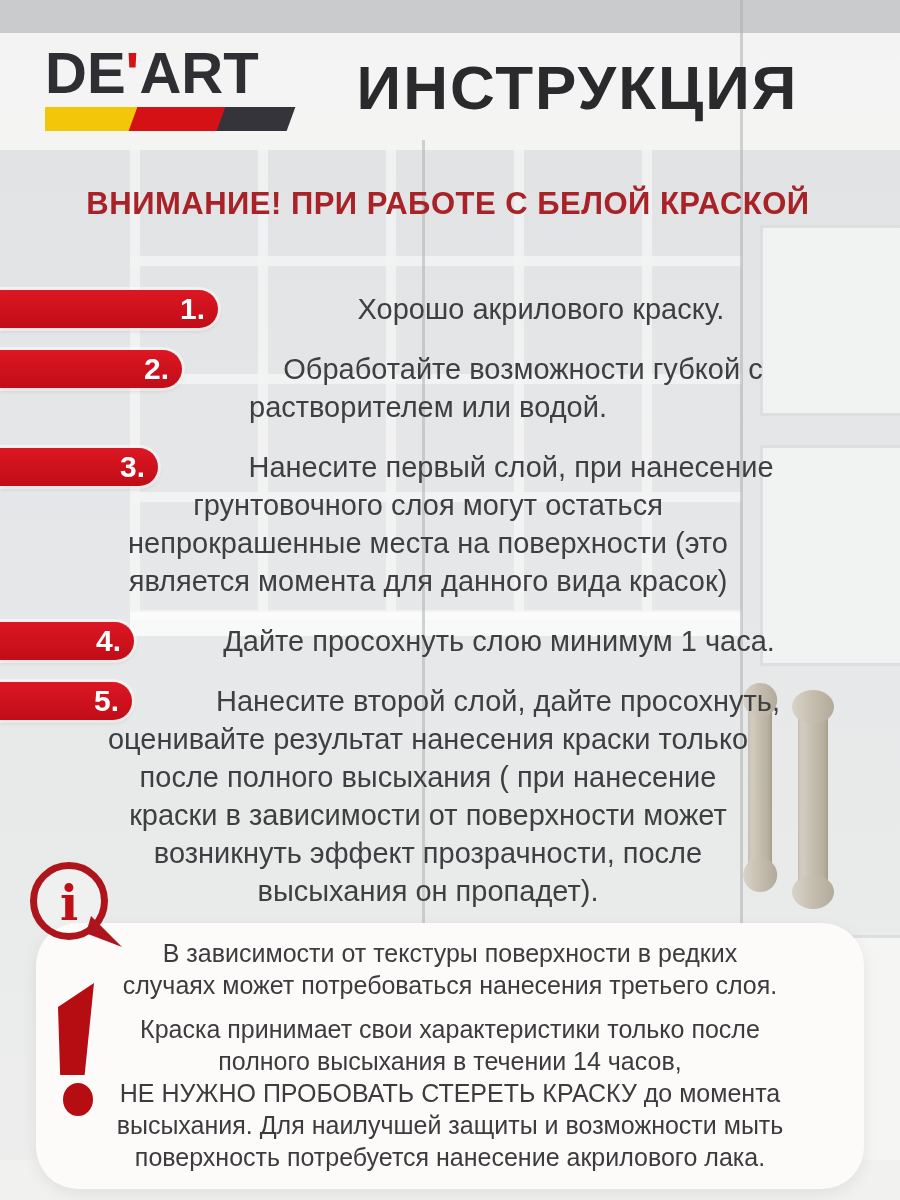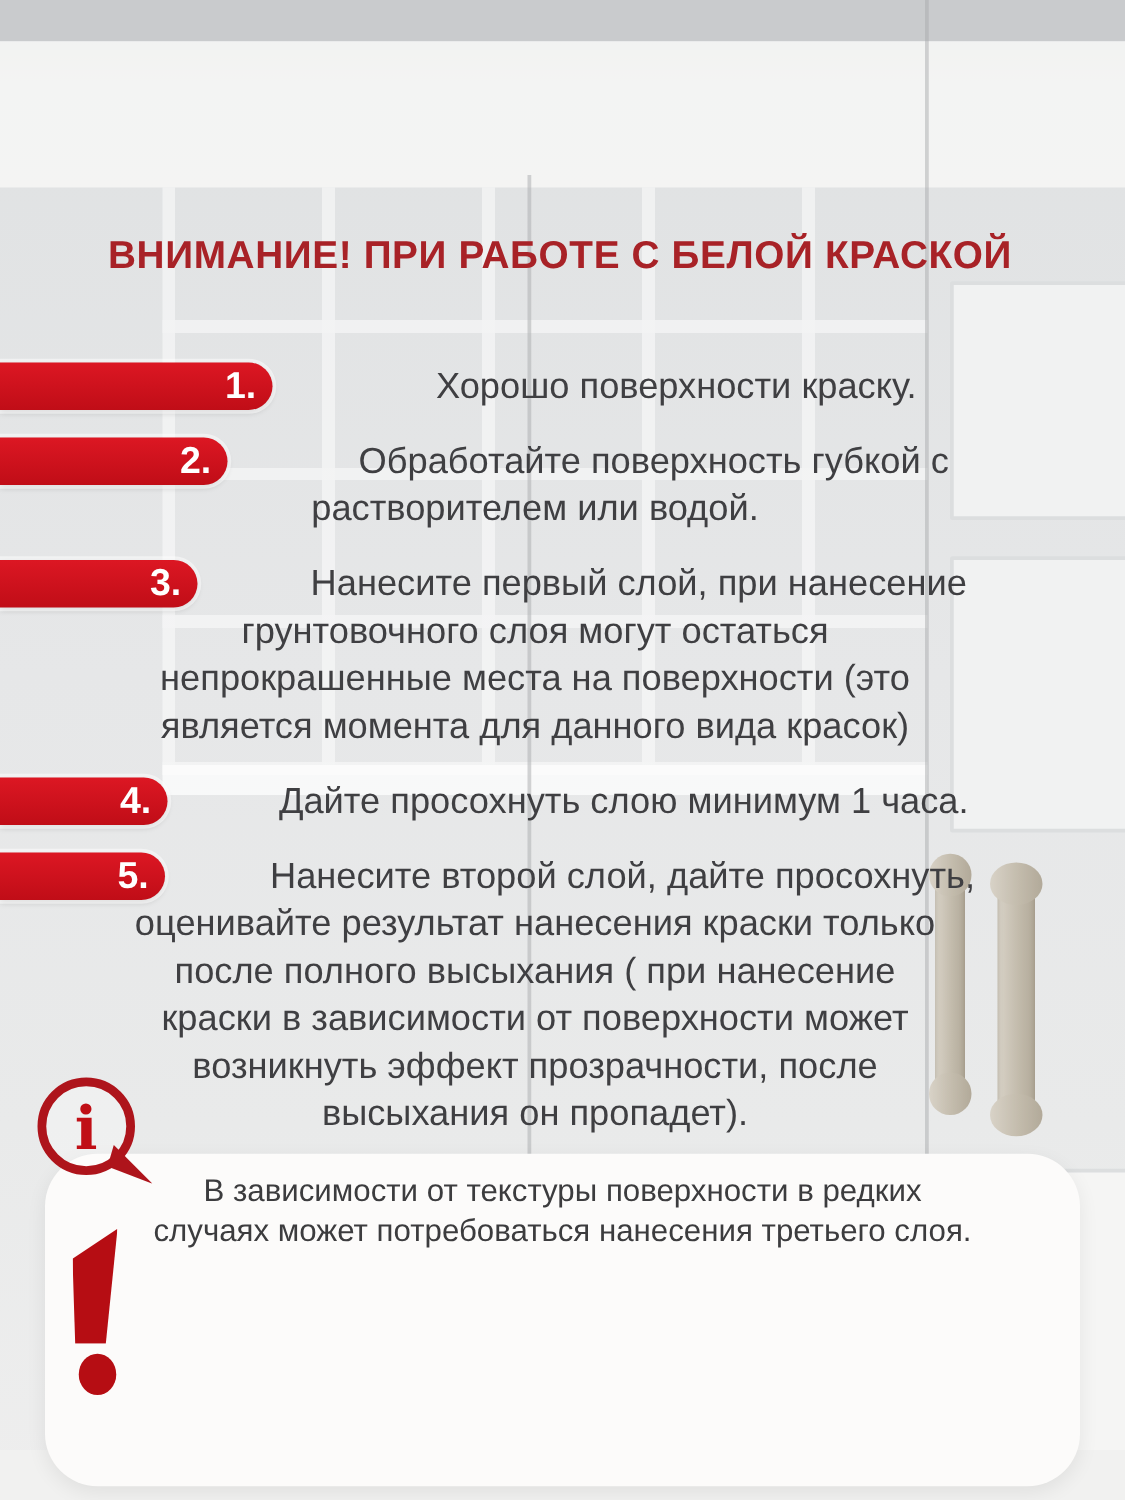--- a/index.html
+++ b/index.html
@@ -97,37 +97,48 @@
     <div class="bg-vline-left"></div>
     <div class="bg-vline-right"></div>
     <div class="bg-panel bg-panel-1"></div>
     <div class="bg-panel bg-panel-2"></div>
     <div class="bg-panel bg-panel-3"></div>
     <div class="bg-bottom"></div>
     <div class="handle handle-1"></div>
     <div class="handle handle-2"></div>
   </div>
 
+  <div class="header">
+    <div class="logo">
+      <div class="logo-word"><span>DE</span><span class="apos">'</span><span>ART</span></div>
+      <div class="logo-stripe">
+        <span class="seg seg-y"></span>
+        <span class="seg seg-r"></span>
+        <span class="seg seg-k"></span>
+      </div>
+    </div>
+    <h1 class="page-title">ИНСТРУКЦИЯ</h1>
+  </div>
 
   <div class="warning">
     <div>ВНИМАНИЕ! ПРИ РАБОТЕ С БЕЛОЙ КРАСКОЙ</div>
   </div>
 
   <ol class="steps">
     <li class="step step-1">
       <span class="pill">
           <span class="num">1.</span>
         </span>
-      <p class="step-text">Хорошо поверхности краску.</p>
+      <p class="step-text">Хорошо акрилового краску.</p>
     </li>
     <li class="step step-2">
       <span class="pill">
           <span class="num">2.</span>
         </span>
-      <p class="step-text">Обработайте поверхность губкой с
+      <p class="step-text">Обработайте возможности губкой с
 растворителем или водой.</p>
     </li>
     <li class="step step-3">
       <span class="pill">
           <span class="num">3.</span>
         </span>
       <p class="step-text">Нанесите первый слой, при нанесение
 грунтовочного слоя могут остаться
 непрокрашенные места на поверхности (это
 является момента для данного вида красок)</p>
@@ -158,15 +169,20 @@
     <div class="info-tail"></div>
   </div>
 
   <div class="note-card">
     <div class="excl">
       <div class="excl-bar"></div>
       <div class="excl-dot"></div>
     </div>
     <p class="note-p note-p1">В зависимости от текстуры поверхности в редких
 случаях может потребоваться нанесения третьего слоя.</p>
+    <p class="note-p note-p2">Краска принимает свои характеристики только после
+полного высыхания в течении 14 часов,
+НЕ НУЖНО ПРОБОВАТЬ СТЕРЕТЬ КРАСКУ до момента
+высыхания. Для наилучшей защиты и возможности мыть
+поверхность потребуется нанесение акрилового лака.</p>
   </div>
 
 </div>
 
 </body></html>

